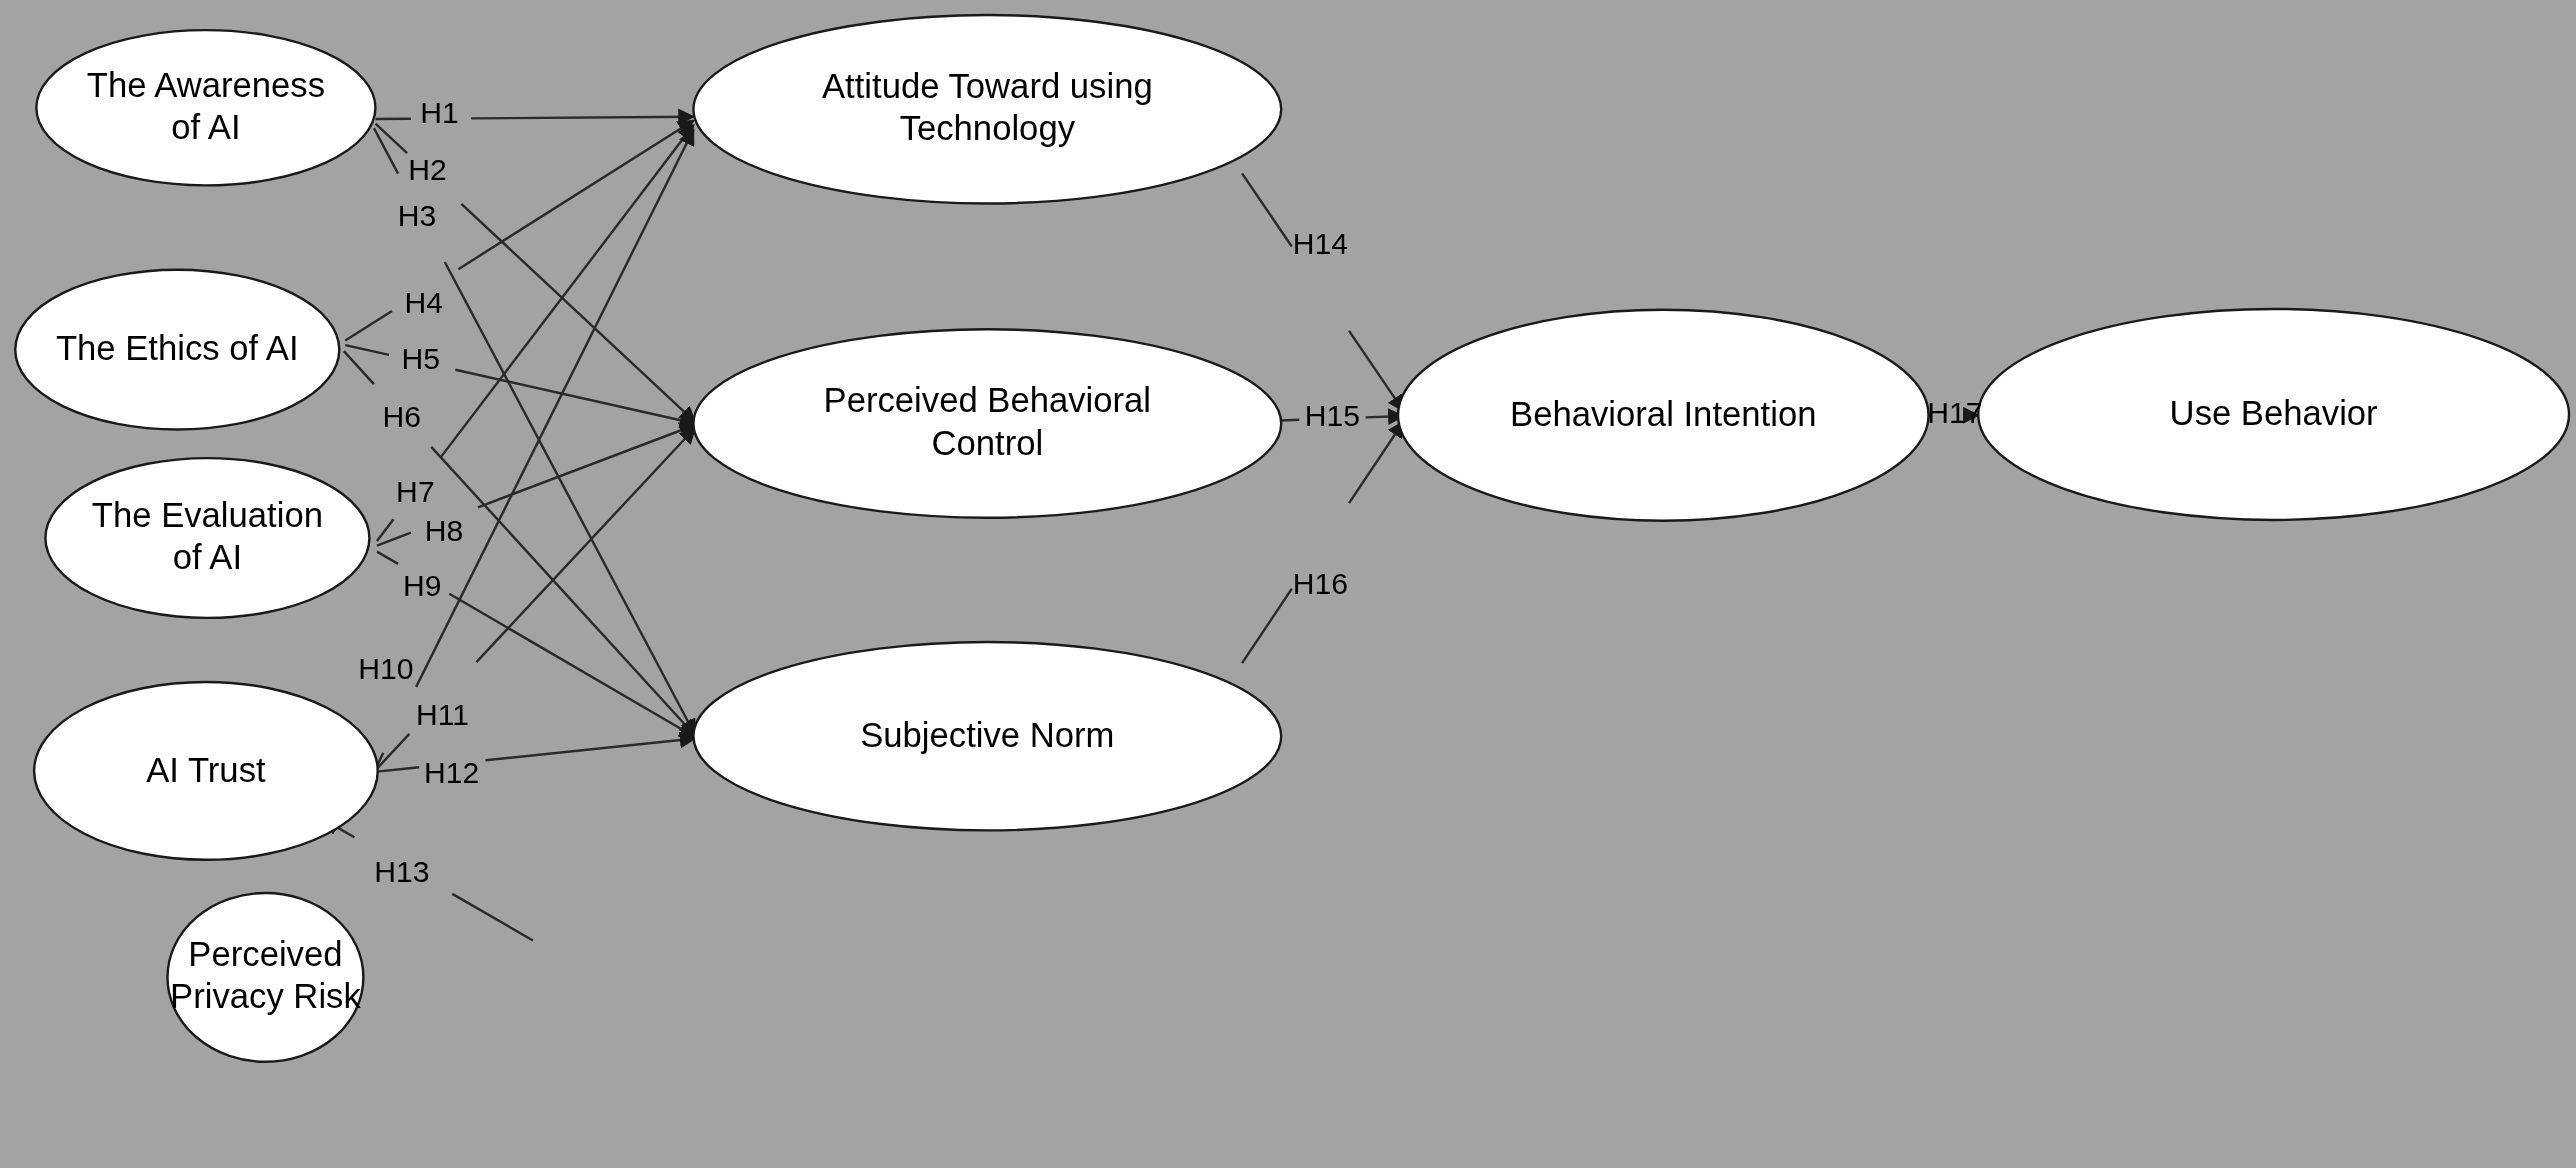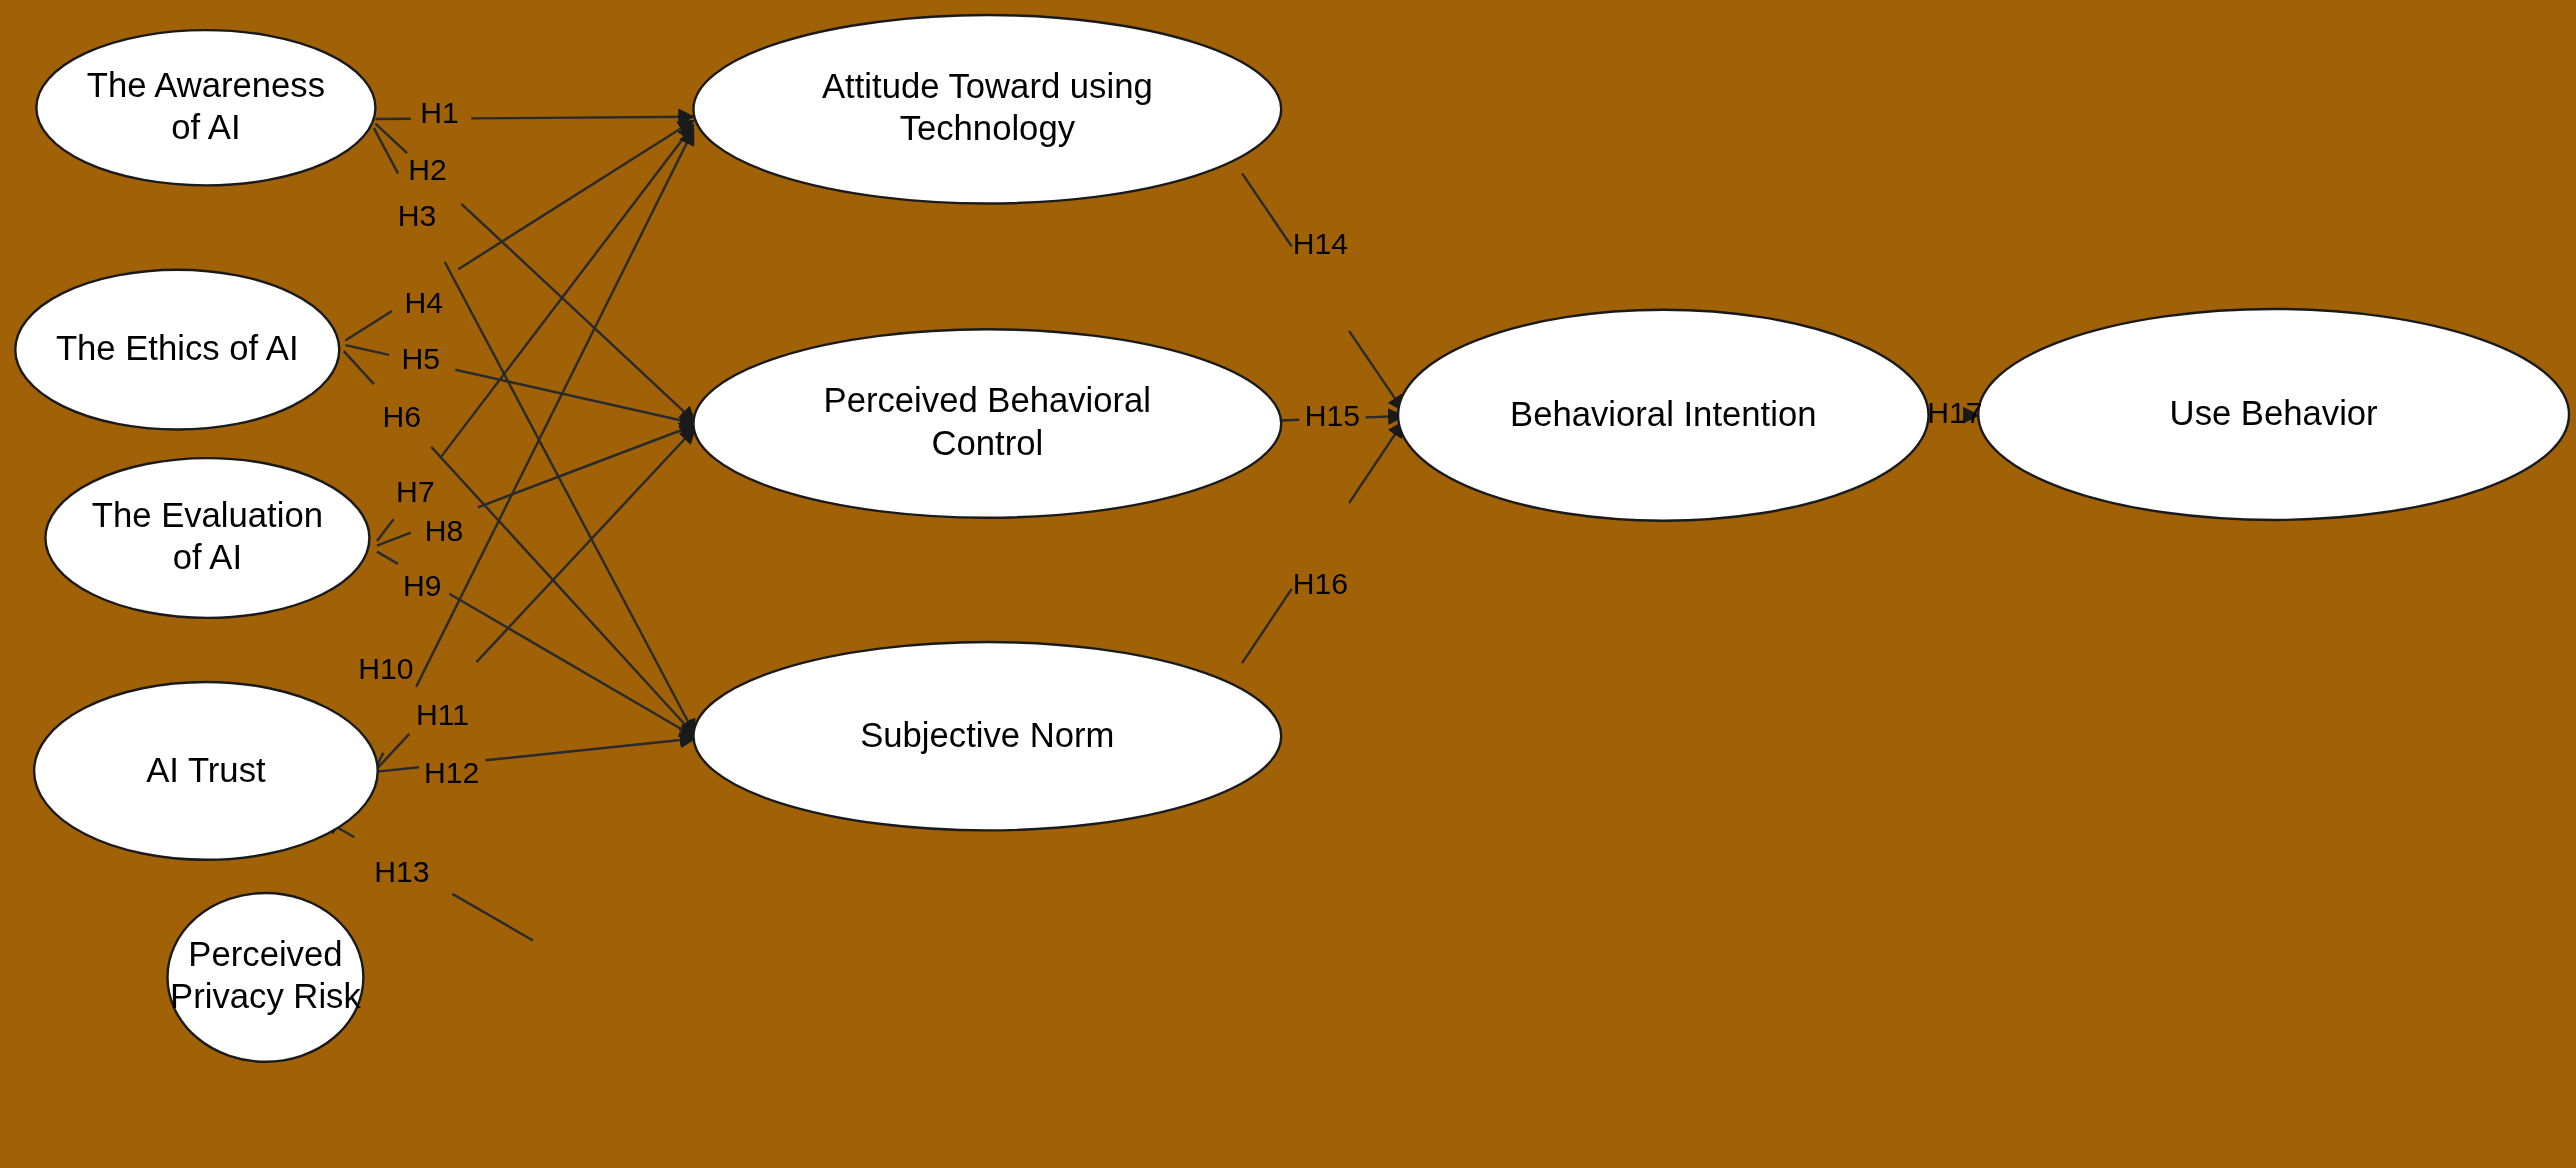--- a/index.html
+++ b/index.html
@@ -1,18 +1,18 @@
 <!DOCTYPE html>
 <html style="font-size:12px"><head>
 <meta charset="utf-8">
 <title>Research Model Diagram</title>
 <style>
   html,body{margin:0;padding:0;background:#ffffff;}
   body{font-family:"Liberation Sans", sans-serif;}
-  #stage{position:relative;width:2576px;height:1168px;background:#a16207;overflow:hidden;}
+  #stage{position:relative;width:2576px;height:1168px;background:#a3a3a3;overflow:hidden;}
   svg#canvas{position:absolute;left:0;top:0;width:2576px;height:1168px;}
   .ell{fill:#ffffff;stroke:#1a1a1a;stroke-width:3.2;}
   .edge{stroke:#2a2a2a;stroke-width:3.2;fill:none;}
   .nodetxt{font-family:"Liberation Sans", sans-serif;font-size:46px;fill:#000000;text-anchor:middle;dominant-baseline:middle;}
   .hyp{font-family:"Liberation Sans", sans-serif;font-size:40px;fill:#000000;text-anchor:middle;dominant-baseline:middle;}
 </style>
 </head>
 <body>
 
 <div id="stage">

